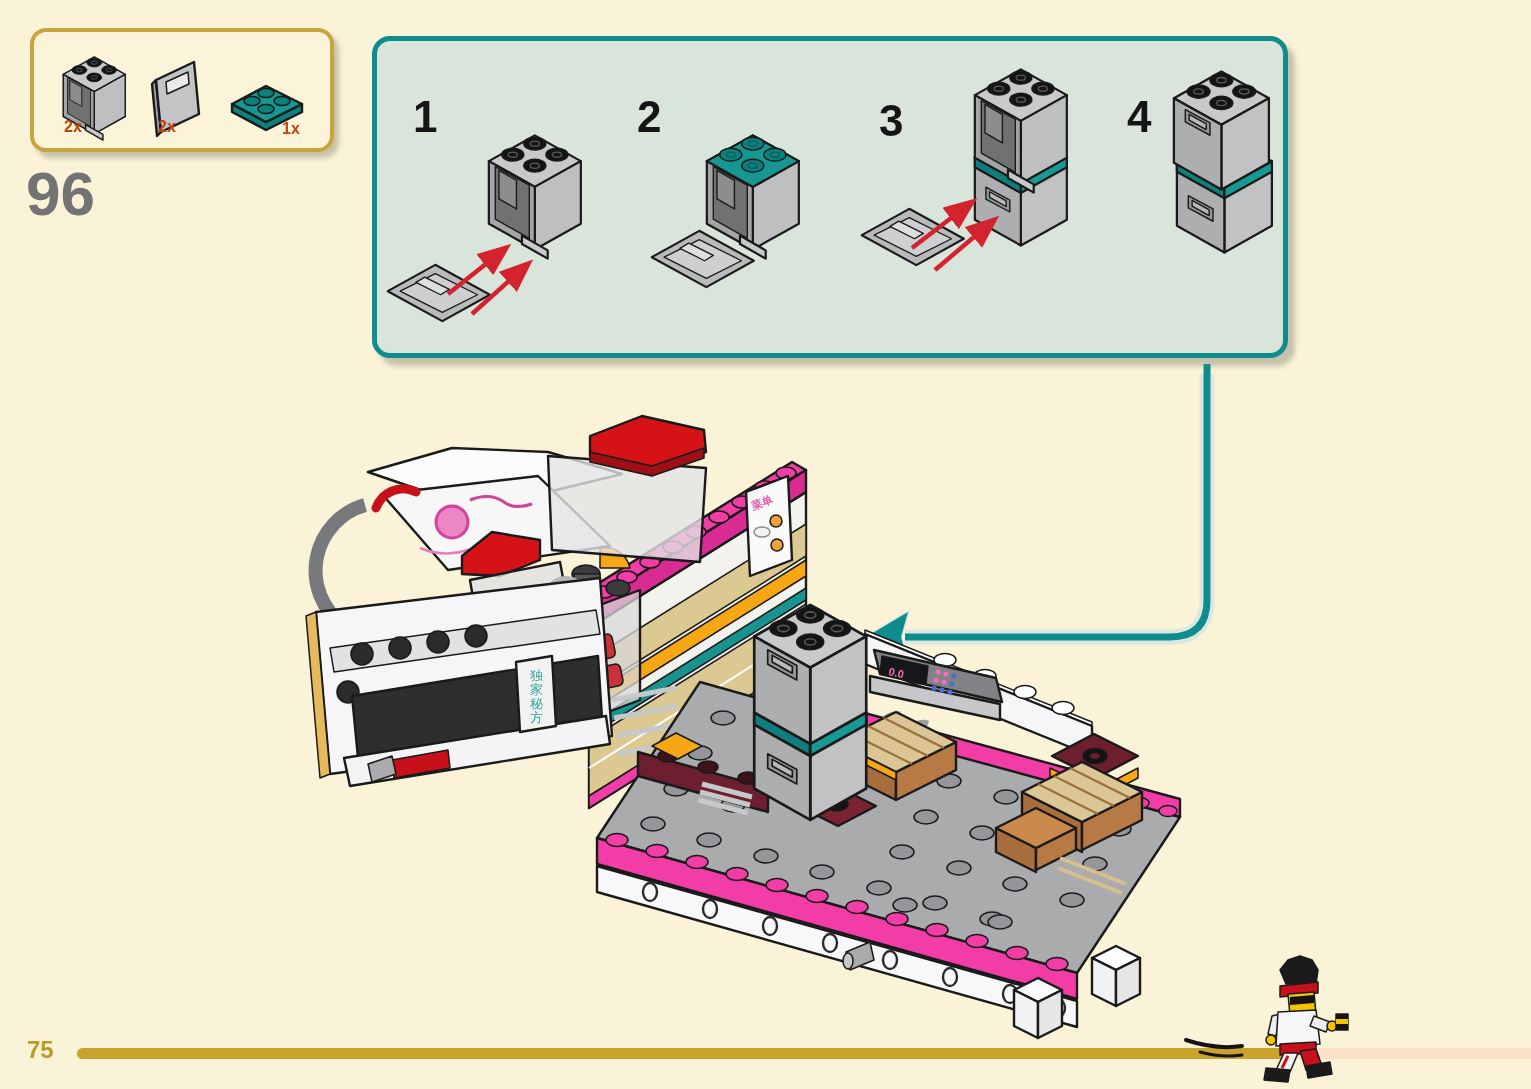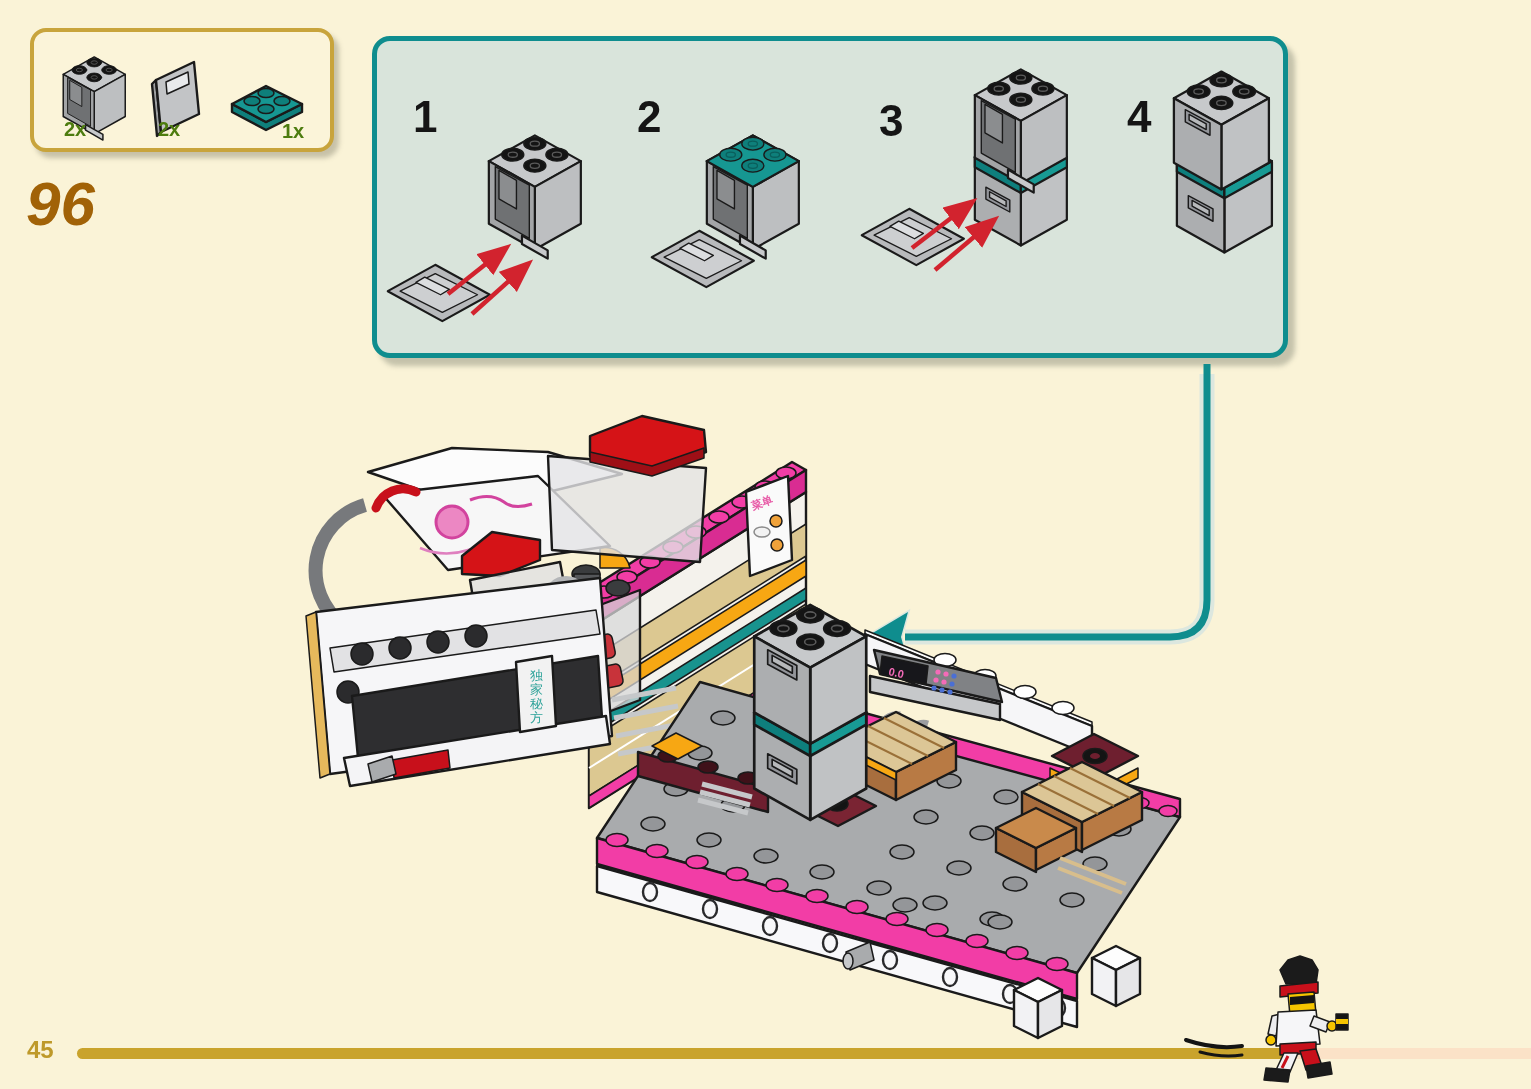--- a/index.html
+++ b/index.html
@@ -2,23 +2,23 @@
 <html><head>
 <meta charset="utf-8">
 <style>
   html,body{margin:0;padding:0;}
   .page{position:relative;width:1531px;height:1089px;background:#FAF3D7;overflow:hidden;
         font-family:"Liberation Sans",sans-serif;}
   .parts-box{position:absolute;left:30px;top:28px;width:296px;height:116px;background:#FBF4D9;
         border:4px solid #C8A43C;border-radius:16px;box-shadow:5px 6px 5px rgba(115,112,92,.38);z-index:1;}
   .substeps-panel{position:absolute;left:372px;top:36px;width:906px;height:312px;background:#D9E4DB;
         border:5px solid #0F8D8E;border-radius:18px;box-shadow:7px 8px 5px rgba(110,115,100,.38);z-index:1;}
-  .step-number{position:absolute;left:26px;top:168px;font-size:62px;font-weight:bold;color:#a16207;z-index:6;font-style:italic;}
+  .step-number{position:absolute;left:26px;top:158px;font-size:62px;font-weight:bold;color:#737373;z-index:6;}
   .substep-label{position:absolute;font-size:44px;font-weight:bold;color:#151515;z-index:6;}
-  .part-count{position:absolute;font-size:20px;font-weight:bold;color:#4d7c0f;z-index:6;}
+  .part-count{position:absolute;font-size:16px;font-weight:bold;color:#c2410c;z-index:6;}
   .page-number{position:absolute;left:27px;top:1036px;font-size:24px;font-weight:bold;color:#BE992A;z-index:6;}
   .progress-track{position:absolute;left:0;top:1048px;width:1531px;height:11px;z-index:2;}
   .progress-fill{position:absolute;left:77px;top:0;width:1208px;height:11px;background:#C9A32C;
         border-radius:6px 0 0 6px;}
   .progress-remaining{position:absolute;left:1285px;top:0;width:246px;height:11px;background:#FBE2C7;}
   .artwork{position:absolute;left:0;top:0;z-index:5;pointer-events:none;}
   .o{stroke:#1a1a1a;stroke-width:2.4;stroke-linejoin:round;stroke-linecap:round;}
   .thin{stroke-width:1.5;}
   text{font-family:"Liberation Sans",sans-serif;}
 </style>
@@ -38,21 +38,21 @@
 
   <div class="substep-label" style="left:413px;top:92px;">1</div>
   <div class="substep-label" style="left:637px;top:92px;">2</div>
   <div class="substep-label" style="left:879px;top:96px;">3</div>
   <div class="substep-label" style="left:1127px;top:92px;">4</div>
 
   <div class="progress-track">
     <div class="progress-fill"></div>
     <div class="progress-remaining"></div>
   </div>
-  <div class="page-number">45</div>
+  <div class="page-number">75</div>
 
   <svg class="artwork" width="1531" height="1089" viewBox="0 0 1531 1089">
     <defs>
       <marker id="ah" markerWidth="9" markerHeight="8" refX="6" refY="3" orient="auto">
         <path d="M0,0L7.5,3L0,6Z" fill="#D2232E"></path>
       </marker>
       <g id="studs4">
         <g>
             <ellipse cx="28" cy="29" rx="12" ry="7" fill="#141414" class="o thin"></ellipse>
             <ellipse cx="28" cy="29" rx="5" ry="2.8" fill="none" stroke="#5a5a5a" stroke-width="1.4"></ellipse>

